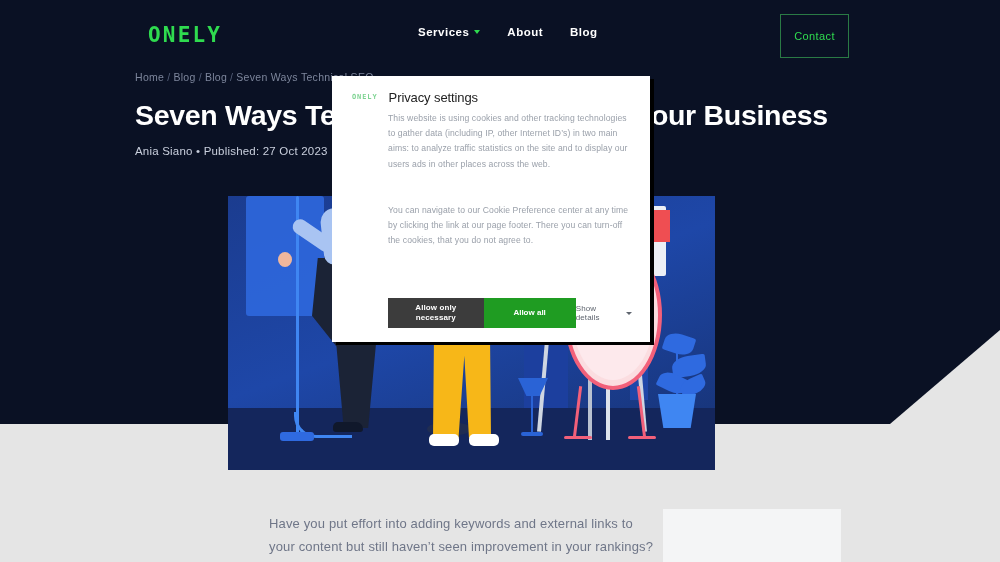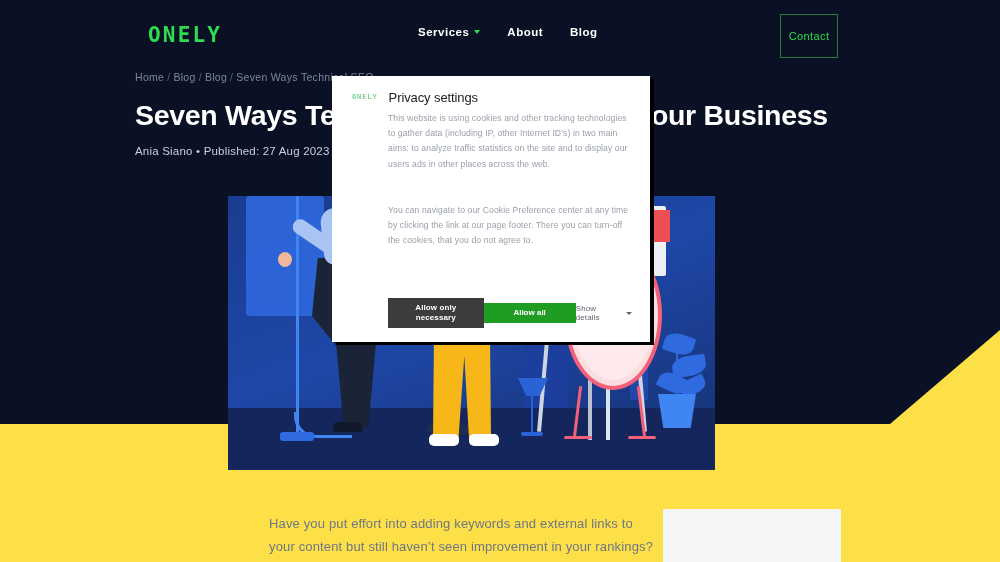--- a/index.html
+++ b/index.html
@@ -2,21 +2,21 @@
 <html><head>
 <meta charset="utf-8">
 <style>
   * { box-sizing: border-box; margin: 0; padding: 0; }
   html, body {
     width: 1000px; height: 562px;
     overflow: hidden;
     background: #ffffff;
     font-family: "Liberation Sans", sans-serif;
   }
-  .page { position: relative; width: 1000px; height: 562px; background: #fde047; }
+  .page { position: relative; width: 1000px; height: 562px; background: #e5e5e5; }
 
   
   .hero {
     position: absolute; left: 0; top: 0; width: 1000px; height: 424px;
     background: #0a1124;
     clip-path: polygon(0 0, 1000px 0, 1000px 330px, 890px 424px, 0 424px);
   }
   .hero-inner { position: relative; width: 1000px; height: 424px; }
 
   
@@ -40,21 +40,21 @@
     line-height: 16px; white-space: nowrap;
   }
   .caret {
     width: 0; height: 0; display: inline-block;
     border-left: 3.5px solid transparent;
     border-right: 3.5px solid transparent;
     border-top: 4px solid #2fdb4f;
   }
   .contact-btn {
     position: absolute; left: 780px; top: 14px;
-    width: 58px; height: 44px;
+    width: 69px; height: 44px;
     border: 1px solid #2a7a45;
     display: flex; align-items: center; justify-content: center;
     color: #2fdb4f; font-size: 11px; letter-spacing: .4px;
     background: transparent; cursor: pointer;
   }
 
   
   .breadcrumb {
     position: absolute; left: 135px; top: 71px;
     color: #7d869c; font-size: 10.5px; letter-spacing: .3px;
@@ -271,21 +271,21 @@
   .modal-p {
     color: #9aa0aa; font-size: 8.6px; line-height: 15.2px;
     letter-spacing: .1px;
   }
   .modal-p.p2 { margin-top: 30px; }
   .modal-p.p3 { margin-top: 31px; }
   .modal-p a {
     color: #6f7680; text-decoration: underline; font-weight: 600;
   }
   .modal-actions {
-    display: flex; align-items: center;
+    display: flex; 
     padding: 0 18px 14px 56px;
   }
   .btn-necessary {
     background: #3c3c3c; color: #ffffff;
     font-size: 8px; font-weight: 700;
     padding: 5px 7px; border: none; cursor: pointer;
     letter-spacing: .1px; line-height: 10px;
   }
   .btn-allow {
     background: #1f9c22; color: #ffffff;
@@ -327,21 +327,21 @@
         </div>
 
         <div class="contact-btn">Contact</div>
       </div>
 
       <div class="breadcrumb">
         <a href="#">Home</a><span class="sep">/</span><a href="#">Blog</a><span class="sep">/</span><a href="#">Blog</a><span class="sep">/</span><span>Seven Ways Technical SEO</span>
       </div>
 
       <h1 class="hero-title">Seven Ways Technical SEO Can Help Your Business</h1>
-      <div class="hero-meta">Ania Siano • Published: 27 Aug 2023</div>
+      <div class="hero-meta">Ania Siano • Published: 27 Oct 2023</div>
     </div>
   </div>
 
   <div class="hero-img">
     <div class="ill-wall-panel"></div>
     <div class="wall-stripe"></div>
     <div class="ill-floor"></div>
 
     <div class="blue-board"></div>
     <div class="vac-pole"></div>

